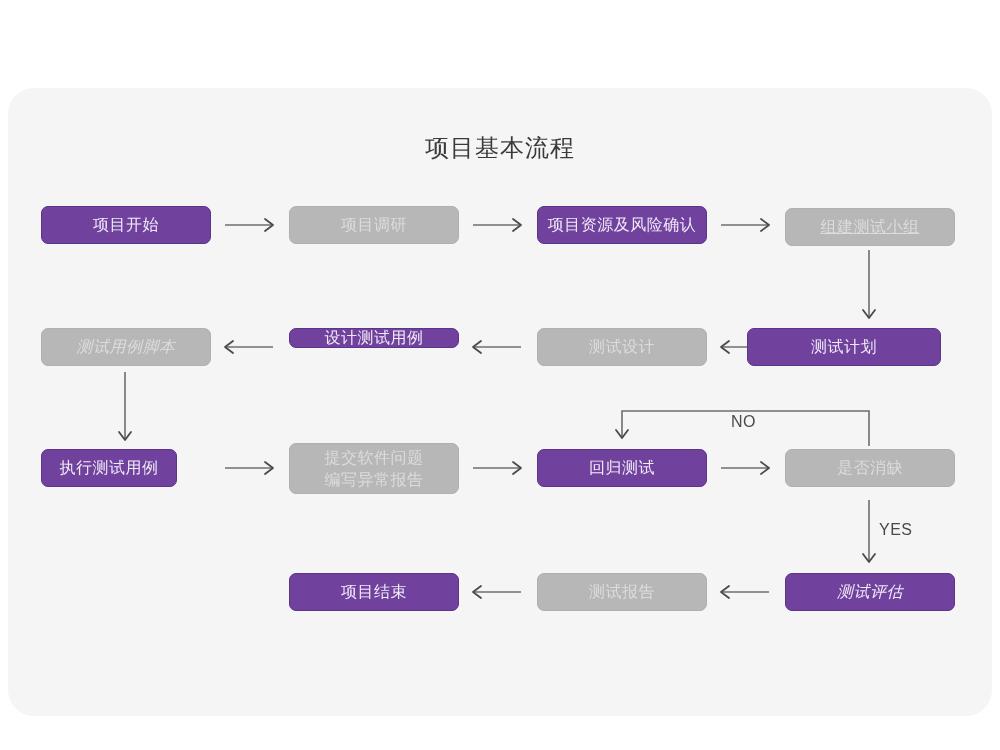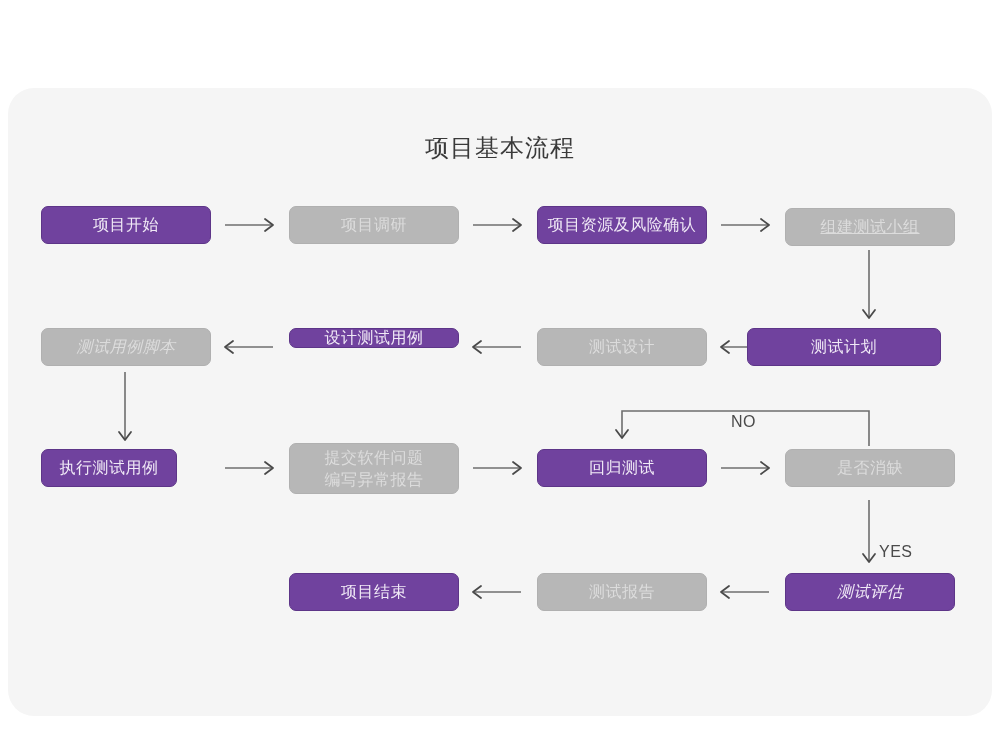--- a/index.html
+++ b/index.html
@@ -171,21 +171,21 @@
       <path class="wire" d="M769 592 H 721"></path>
       <path class="head" d="M729 586 L 721 592 L 729 598"></path>
     </g>
     <g>
       <path class="wire" d="M521 592 H 473"></path>
       <path class="head" d="M481 586 L 473 592 L 481 598"></path>
     </g>
   </svg>
 
   <div class="edge-label" style="left:731px; top:413px;">NO</div>
-  <div class="edge-label" style="left:879px; top:543px;text-align:center;">YES</div>
+  <div class="edge-label" style="left:879px; top:521px;text-align:center;">YES</div>
 
   <div class="node purple" style="left:41px;  top:206px; width:170px; height:38px;">项目开始</div>
   <div class="node gray" style="left:289px; top:206px; width:170px; height:38px;">项目调研</div>
   <div class="node purple" style="left:537px; top:206px; width:170px; height:38px;">项目资源及风险确认</div>
   <div class="node gray" style="left:785px; top:208px; width:170px; height:38px;text-decoration:underline;">组建测试小组</div>
 
   <div class="node gray" style="left:41px;  top:328px; width:170px; height:38px;font-style:italic;">测试用例脚本</div>
   <div class="node purple" style="left:289px; top:328px; width:170px; height:20px;">设计测试用例</div>
   <div class="node gray" style="left:537px; top:328px; width:170px; height:38px;">测试设计</div>
   <div class="node purple" style="left:747px; top:328px; width:194px; height:38px;">测试计划</div>

